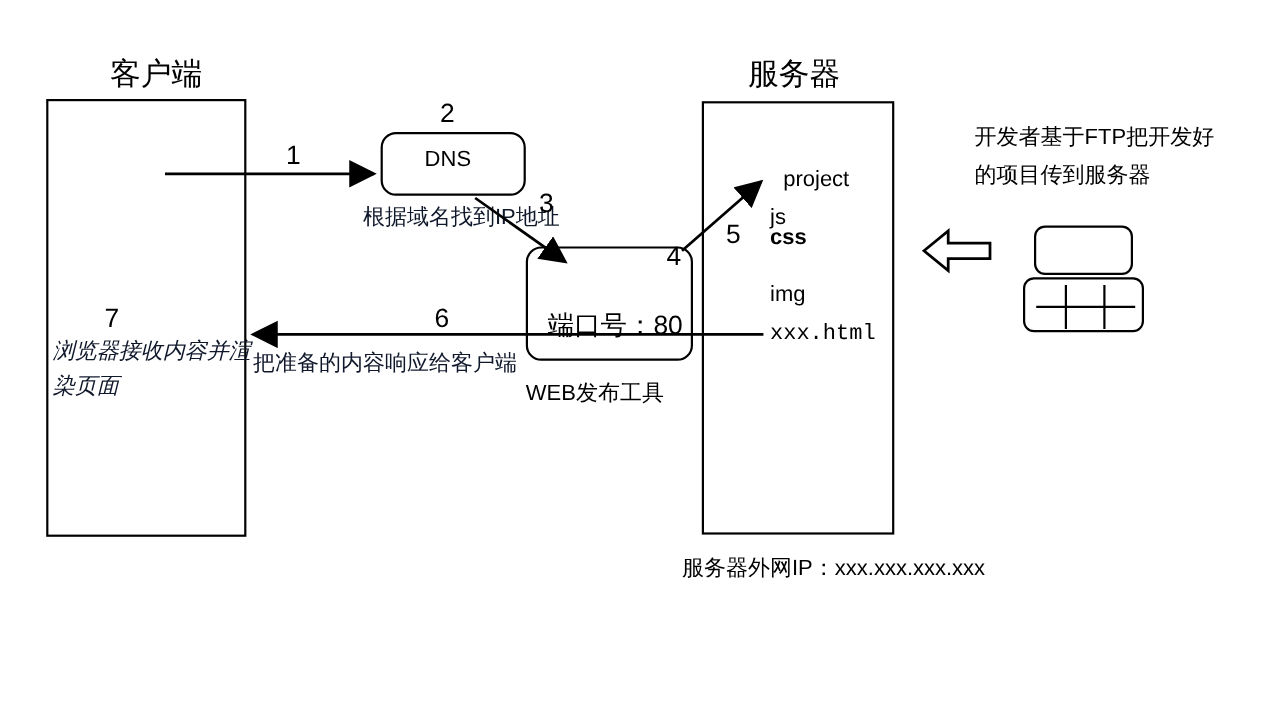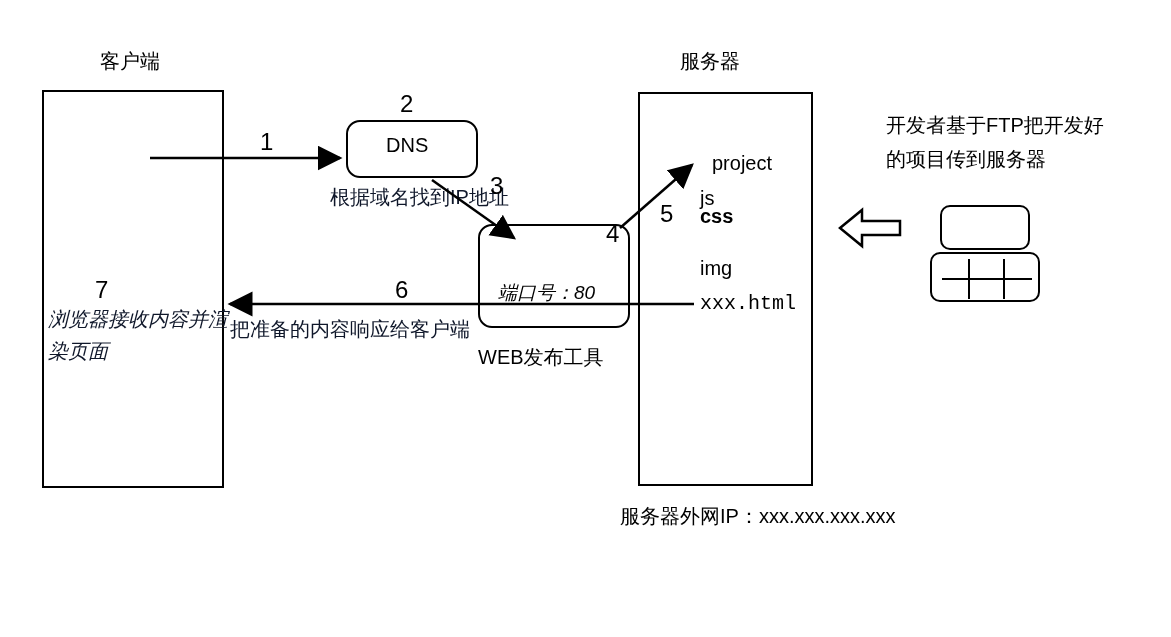--- a/index.html
+++ b/index.html
@@ -23,21 +23,21 @@
       position: absolute;
       border: 2px solid #000;
       background: #fff;
       border-radius: 14px;
     }
     .label {
       position: absolute;
       white-space: nowrap;
     }
     .red { color: #0f172a; }
-    .big { font-size: 20px; }
+    .big { font-size: 28px; }
     .num { font-size: 24px; }
     svg.arrow {
       position: absolute;
       overflow: visible;
     }
     .laptop {
       position: absolute;
     }
     .laptop div {
       border: 2.5px solid #000;
@@ -61,21 +61,21 @@
 <div class="label" style="left:700px; top:292px;font-family:Liberation Mono, monospace;">xxx.html</div>
 
 <div class="label" style="left:620px; top:503px;">服务器外网IP：xxx.xxx.xxx.xxx</div>
 
 <div class="label num" style="left:400px; top:90px;">2</div>
 <div class="rbox" style="left:346px; top:120px; width:132px; height:58px;"></div>
 <div class="label" style="left:386px; top:134px; font-size:20px;">DNS</div>
 <div class="label red" style="left:330px; top:184px;">根据域名找到IP地址</div>
 
 <div class="rbox" style="left:478px; top:224px; width:152px; height:104px;"></div>
-<div class="label" style="left:498px; top:280px; font-size:19px;font-style:italic;">端口号：80</div>
+<div class="label" style="left:498px; top:280px; font-size:24px;">端口号：80</div>
 <div class="label" style="left:478px; top:344px;">WEB发布工具</div>
 
 <div class="label num" style="left:260px; top:128px;">1</div>
 <div class="label num" style="left:490px; top:172px;">3</div>
 <div class="label num" style="left:606px; top:220px;">4</div>
 <div class="label num" style="left:660px; top:200px;">5</div>
 <div class="label num" style="left:395px; top:276px;">6</div>
 <div class="label num" style="left:95px; top:276px;">7</div>
 
 <div class="label red" style="left:48px; top:303px; width:180px; white-space:normal; line-height:1.6;font-style:italic;"><span>浏览器接收内容并渲染页面</span></div>

